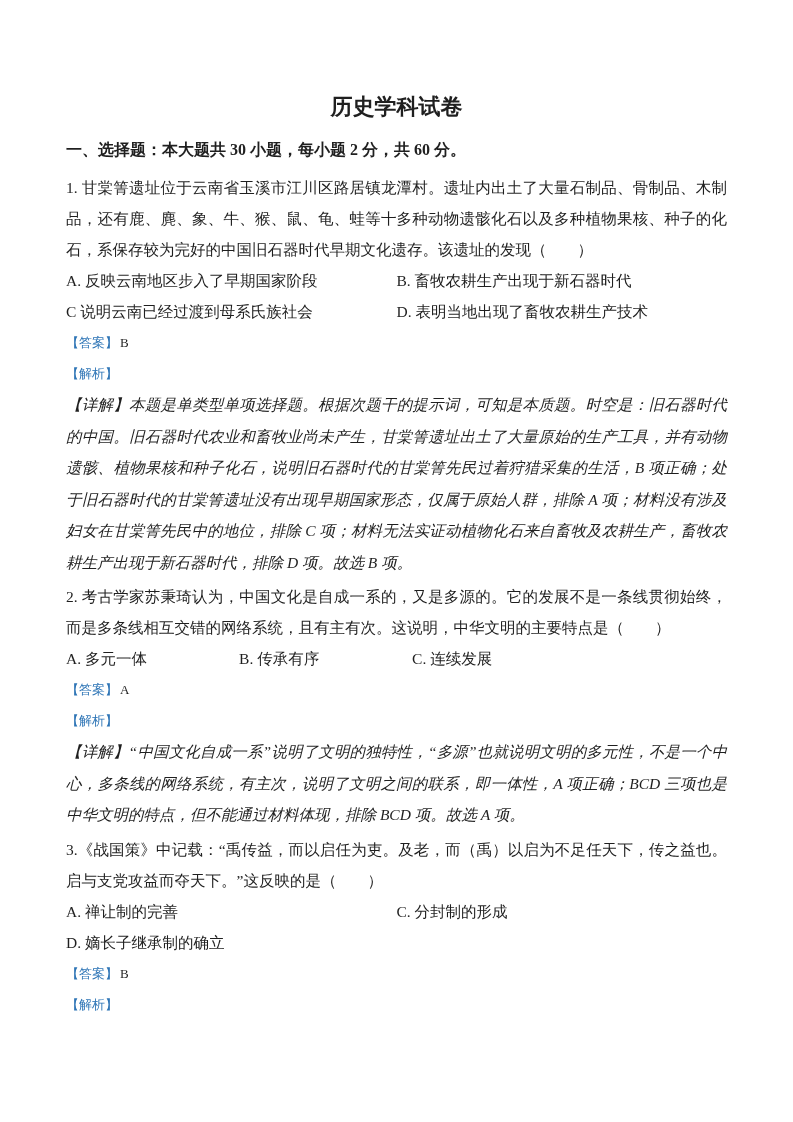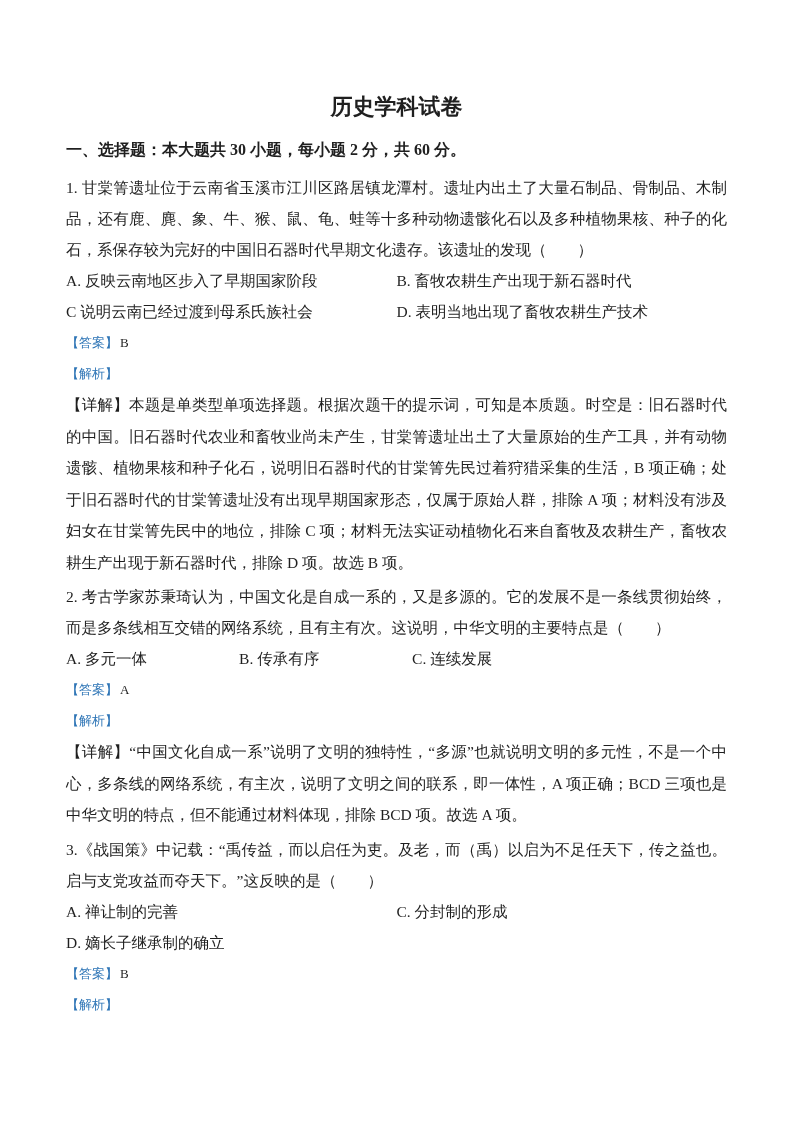--- a/index.html
+++ b/index.html
@@ -49,20 +49,21 @@
     line-height: 31px;
     font-family: Liberation Serif, serif;
   }
   .blue { color: #2E75B6; }
   .answer-value { color: #1f1f1f; padding-left: 2px; }
   .detail {
     margin: 0;
     font-size: 15.5px;
     line-height: 31.5px;
     text-align: justify;
+    font-style: italic;
   }
   .page-footer {
     position: absolute;
     left: 0;
     right: 0;
     top: 1018px;
     text-align: center;
     font-size: 14.5px;
     color: #2a2a2a;
   }

